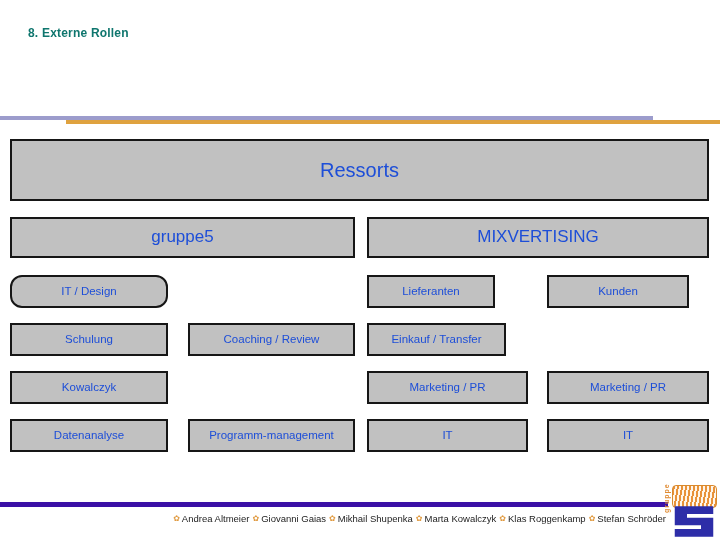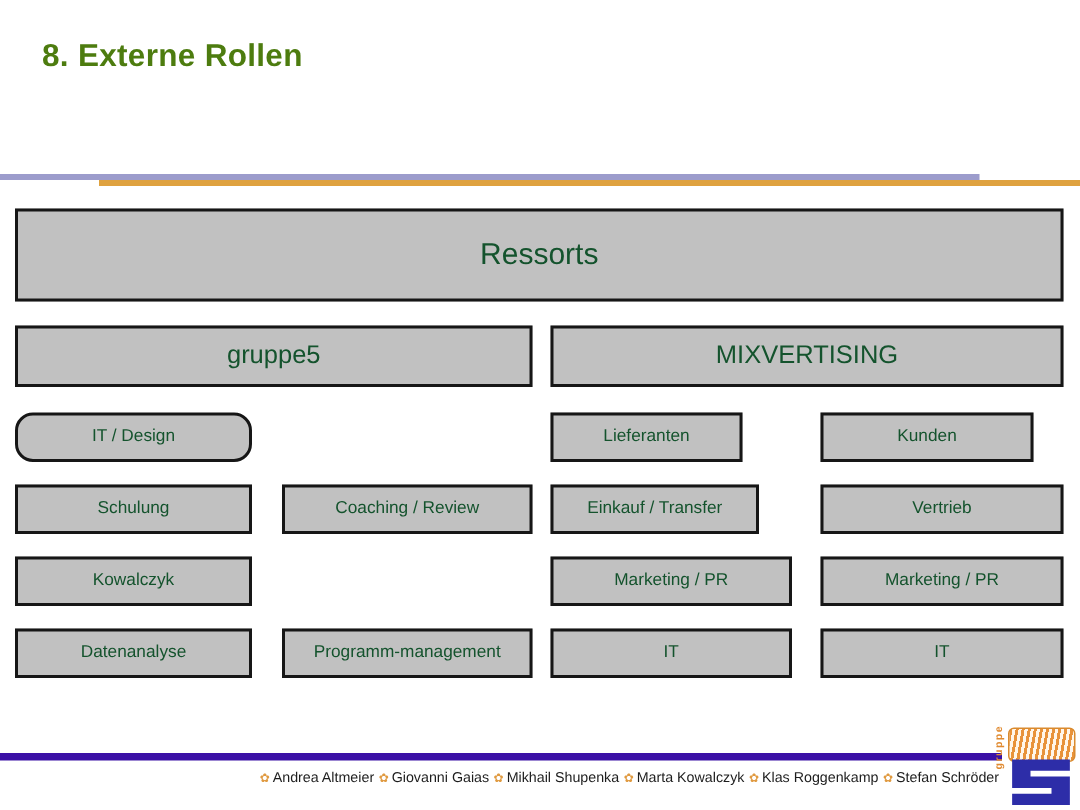--- a/index.html
+++ b/index.html
@@ -1,24 +1,24 @@
 <!DOCTYPE html>
 <html><head>
 <meta charset="utf-8">
 <style>
   html,body{margin:0;padding:0;background:#fff;}
   body{width:720px;height:540px;position:relative;overflow:hidden;
        font-family:"Liberation Sans",sans-serif;}
   .slide{position:absolute;inset:0;background:#ffffff;}
-  .title{position:absolute;left:28px;top:26px;font-size:21px;font-weight:bold;
-         color:#4d7c0f;letter-spacing:0.2px;}
+  .title{position:absolute;left:28px;top:26px;font-size:12px;font-weight:bold;
+         color:#0f766e;letter-spacing:0.2px;}
   .rule-lavender{position:absolute;left:0;top:116px;width:653px;height:4px;background:#9c9ccc;}
   .rule-orange{position:absolute;left:66px;top:120px;width:654px;height:4px;background:#dfa23f;}
   .box{position:absolute;box-sizing:border-box;background:#c1c1c1;border:2px solid #161616;
-       display:flex;align-items:center;justify-content:center;color:#14532d;
+       display:flex;align-items:center;justify-content:center;color:#1d4ed8;
        text-align:center;line-height:1.1;}
   .ressorts{left:10px;top:139px;width:699px;height:62px;font-size:20px;}
   .grp{top:217px;height:41px;font-size:17px;}
   .cell{height:33px;font-size:11.5px;}
   .footer-rule{position:absolute;left:0;top:502px;width:668px;height:5px;background:#3b10a6;}
   .authors{position:absolute;left:100px;top:510px;width:566px;height:16px;
            display:flex;justify-content:flex-end;align-items:center;
            font-size:9.5px;color:#1d1d1d;white-space:nowrap;}
   .author{display:inline-flex;align-items:center;}
   .bullet{color:#e09a40;font-size:8px;margin:0 2px 0 3px;}
@@ -46,21 +46,20 @@
   <div class="box grp" style="left:10px;width:345px;">gruppe5</div>
   <div class="box grp" style="left:367px;width:342px;">MIXVERTISING</div>
 
   <div class="box cell" style="left:10px;top:275px;width:158px;border-radius:12px;">IT / Design</div>
   <div class="box cell" style="left:367px;top:275px;width:128px;">Lieferanten</div>
   <div class="box cell" style="left:547px;top:275px;width:142px;">Kunden</div>
 
   <div class="box cell" style="left:10px;top:323px;width:158px;">Schulung</div>
   <div class="box cell" style="left:188px;top:323px;width:167px;">Coaching / Review</div>
   <div class="box cell" style="left:367px;top:323px;width:139px;">Einkauf / Transfer</div>
-  <div class="box cell" style="left:547px;top:323px;width:162px;">Vertrieb</div>
 
   <div class="box cell" style="left:10px;top:371px;width:158px;">Kowalczyk</div>
   <div class="box cell" style="left:367px;top:371px;width:161px;">Marketing / PR</div>
   <div class="box cell" style="left:547px;top:371px;width:162px;">Marketing / PR</div>
 
   <div class="box cell" style="left:10px;top:419px;width:158px;">Datenanalyse</div>
   <div class="box cell" style="left:188px;top:419px;width:167px;">Programm-management</div>
   <div class="box cell" style="left:367px;top:419px;width:161px;">IT</div>
   <div class="box cell" style="left:547px;top:419px;width:162px;">IT</div>
 

